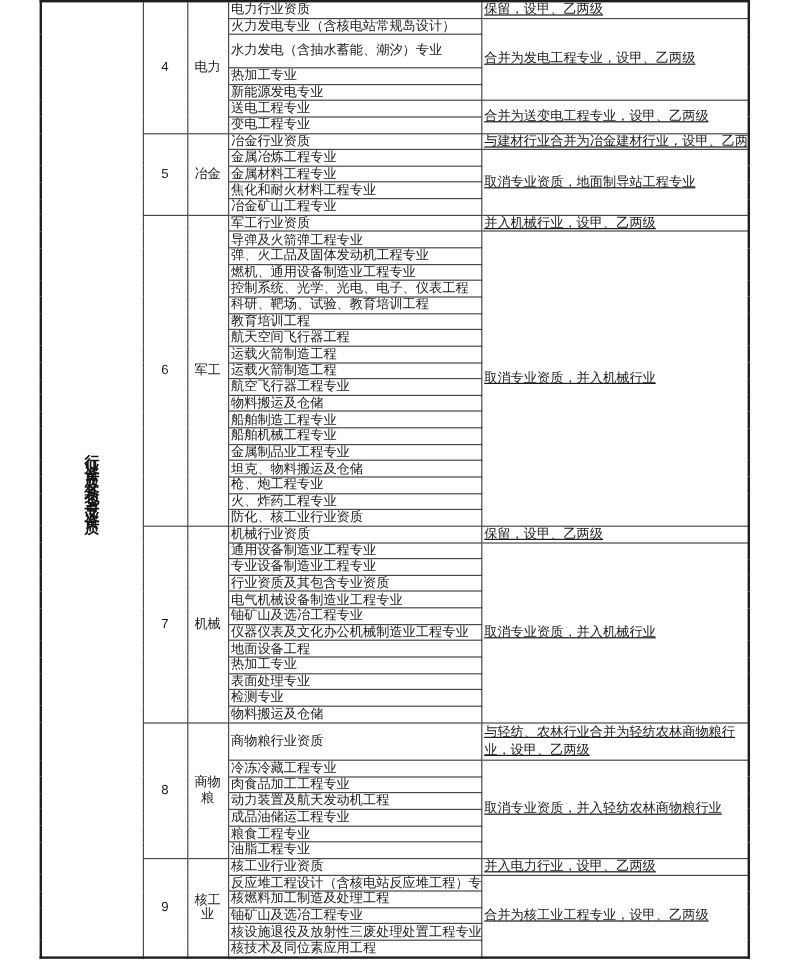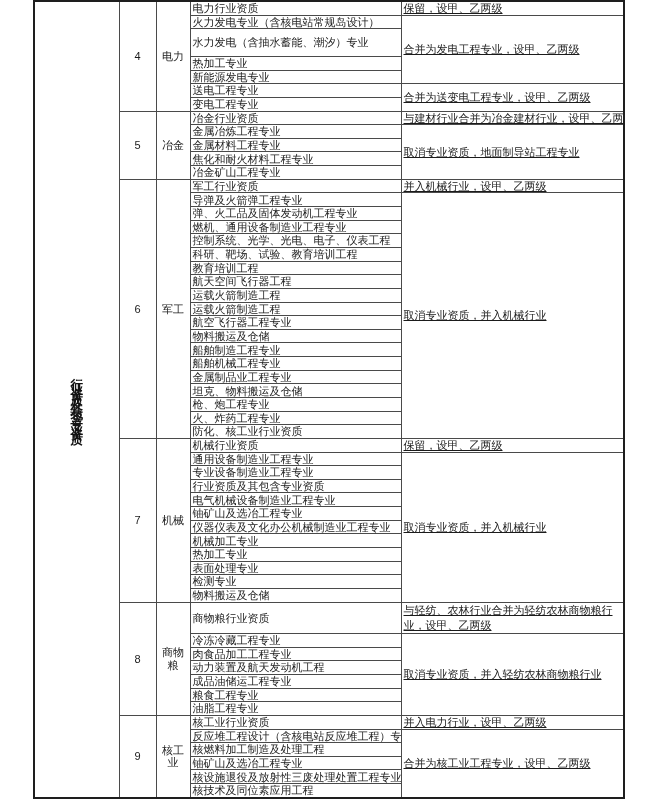--- a/index.html
+++ b/index.html
@@ -187,21 +187,21 @@
         <tr style="height: 13px;">
           <td class="spec">电气机械设备制造业工程专业</td>
         </tr>
         <tr style="height: 13px;">
           <td class="spec">铀矿山及选冶工程专业</td>
         </tr>
         <tr style="height: 13px;">
           <td class="spec">仪器仪表及文化办公机械制造业工程专业</td>
         </tr>
         <tr style="height: 13px;">
-          <td class="spec">机械加工专业</td>
+          <td class="spec">地面设备工程</td>
         </tr>
         <tr style="height: 13px;">
           <td class="spec">热加工专业</td>
         </tr>
         <tr style="height: 13px;">
           <td class="spec">表面处理专业</td>
         </tr>
         <tr style="height: 13px;">
           <td class="spec">检测专业</td>
         </tr>

